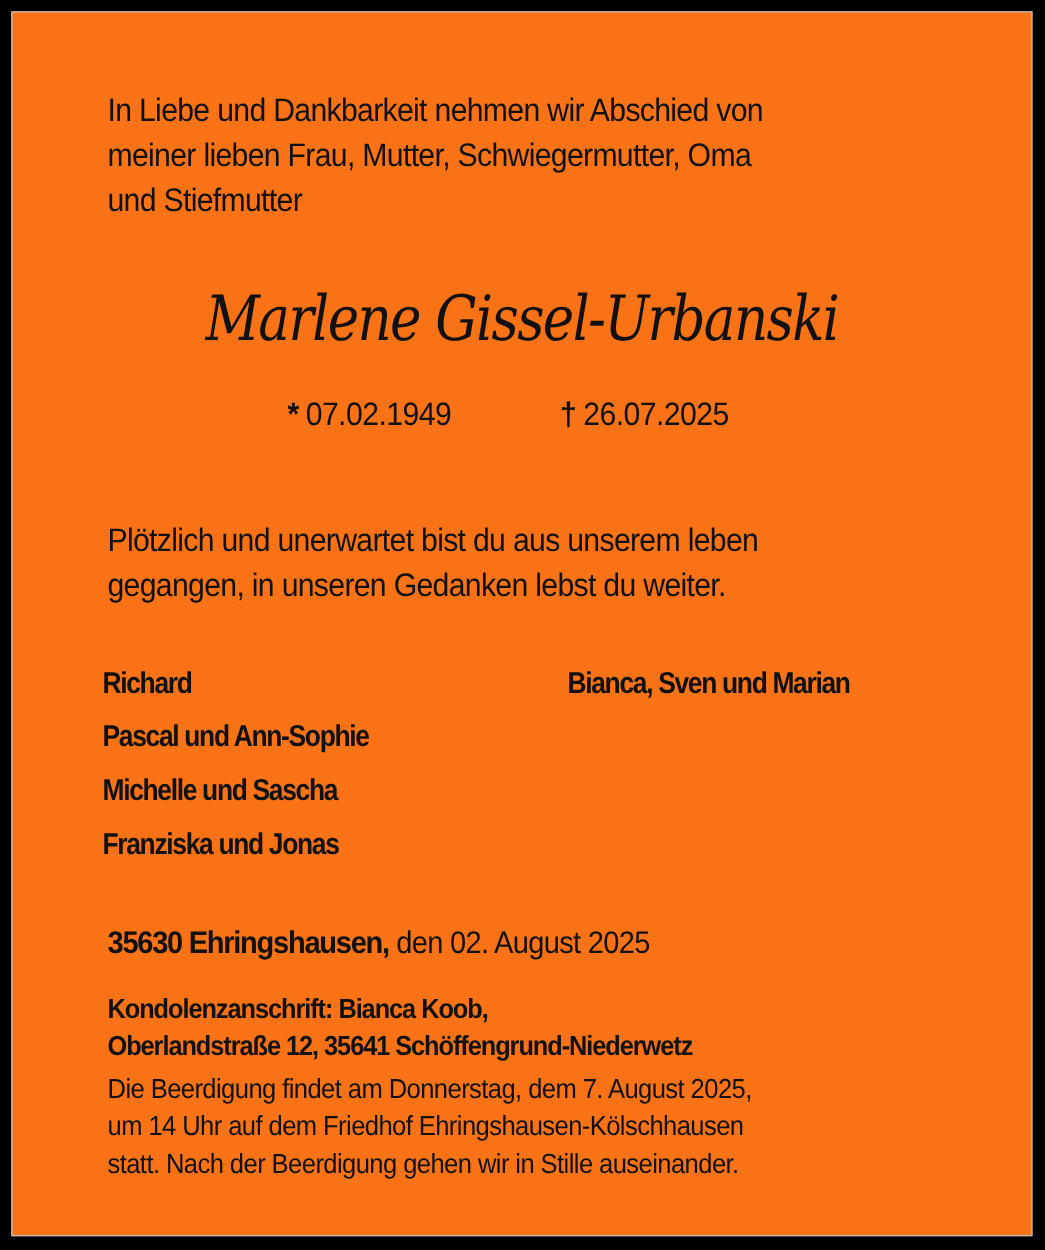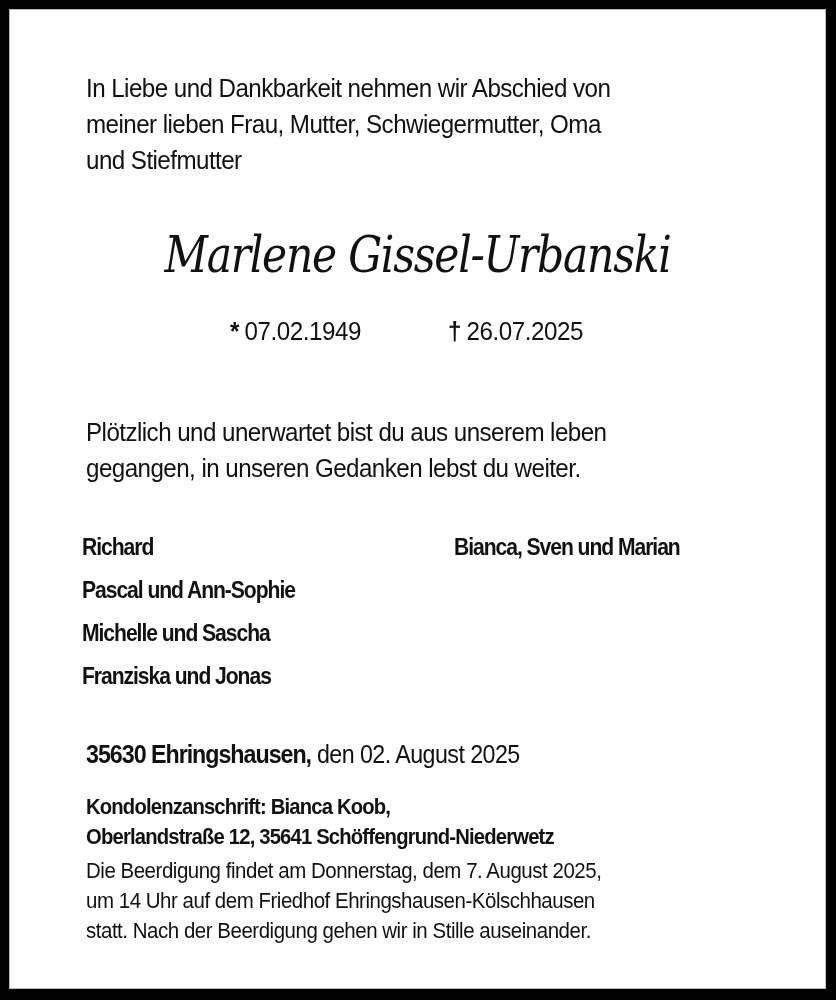--- a/index.html
+++ b/index.html
@@ -6,21 +6,21 @@
     body {
       width: 836px; height: 1000px;
       background: #000;
       position: relative;
       overflow: hidden;
     }
     .sheet {
       position: absolute;
       left: 9px; top: 9px;
       width: 817px; height: 980px;
-      background: #ffffff;
+      background: #f97316;
       border-top: 1px solid #bdbdbd;
       border-left: 1px solid #bdbdbd;
       border-right: 1px solid #bdbdbd;
       border-bottom: 1px solid #bdbdbd;
       box-sizing: border-box;
       font-family: "Liberation Sans", sans-serif;
       color: #111;
       padding-left: 44px;
     }
     .abs { position: absolute; white-space: nowrap; }

